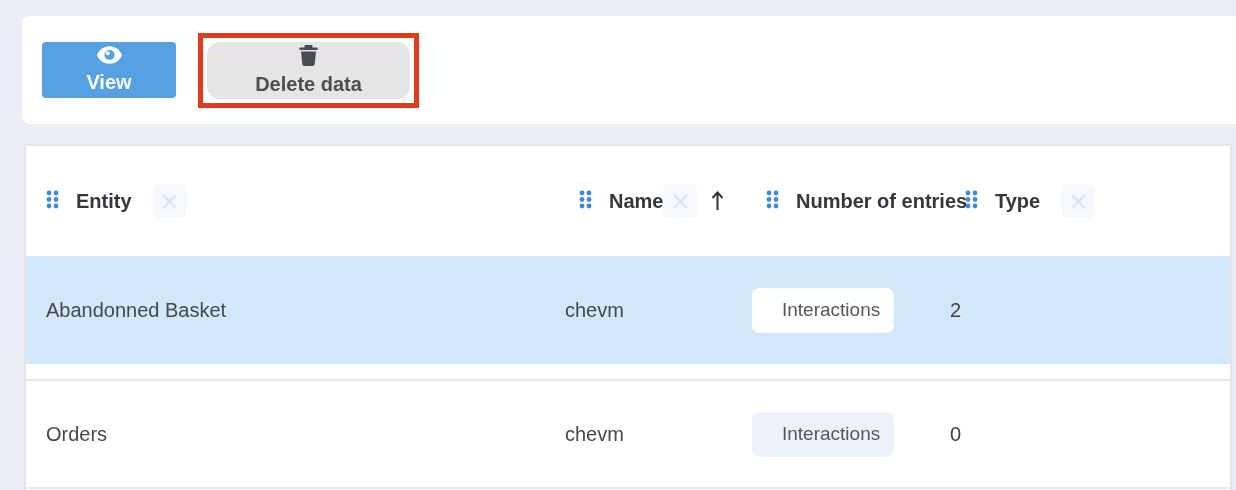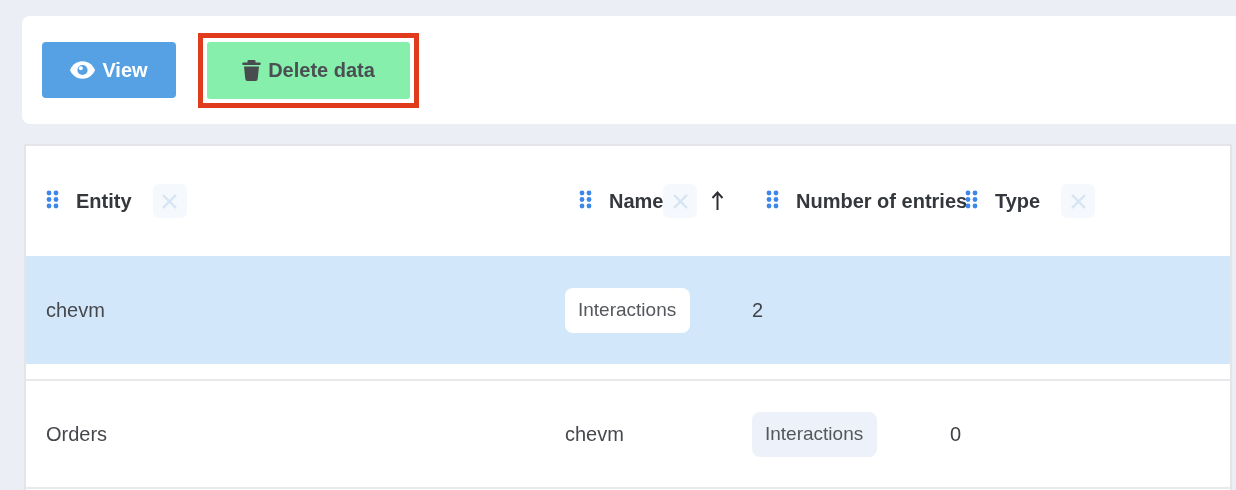--- a/index.html
+++ b/index.html
@@ -23,38 +23,39 @@
     display: inline-flex;
     align-items: center;
     justify-content: center;
     gap: 7px;
     border: none;
     border-radius: 4px;
     font-family: inherit;
     font-size: 20px;
     font-weight: 600;
     cursor: pointer;
+    flex-direction: column;
   }
   .btn-view {
     position: absolute; left: 20px; top: 26px;
     width: 134px; height: 56px;
     background: #55a1e4;
     color: #ffffff;
   }
   .annotation-box {
     position: absolute; left: 176px; top: 17px;
     border: 5px solid #e13b1d;
     padding: 4px;
     background: transparent;
   }
   .btn-delete {
     width: 203px; height: 57px;
-    background: #86efac;
+    background: #e5e5e5;
     color: #4b4e52;
-    border-radius: 3px;
+    border-radius: 13px;
   }
 
   
   .table-card {
     position: absolute;
     left: 24px; top: 144px; right: 4px; bottom: -24px;
     background: #ffffff;
     border: 2px solid #e4e5e9;
     border-bottom: none;
   }
@@ -101,21 +102,21 @@
   }
 
   .trow { height: 108px; font-size: 20px; cursor: pointer; }
   .trow + .trow { border-top: 2px solid #e8e9eb; margin-top: 15px; }
   .trow.selected { background: #d3e7fa; }
   .trow-partial { height: 40px; border-top: 2px solid #e8e9eb; }
 
   .cell { white-space: nowrap; }
   .type-badge {
     display: inline-block;
-    padding: 11px 14px 12px 13px;
+    padding: 11px 14px 12px 30px;
     border-radius: 8px;
     font-size: 19px;
     color: #54575c;
     background: #edf2fa;
   }
   .trow.selected .type-badge { background: #ffffff; }
   .cell-entries { color: #3f4246; }
 </style>
 </head>
 <body>
@@ -230,20 +231,21 @@
       <span class="clear-box">
         <svg width="17" height="17" viewBox="0 0 16 16">
           <path d="M2.5 2.5 L13.5 13.5 M13.5 2.5 L2.5 13.5" stroke="#d7e5f4" stroke-width="2.2" stroke-linecap="round" fill="none"></path>
         </svg>
       </span>
     </div>
 
   </div>
 
   <div class="grid-row trow selected">
+    <div class="cell">Abandonned Basket</div>
     <div class="cell">chevm</div>
     <div class="cell">
       <span class="type-badge">Interactions</span>
     </div>
     <div class="cell cell-entries">2</div>
   </div>
 
   <div class="grid-row trow">
     <div class="cell">Orders</div>
     <div class="cell">chevm</div>

